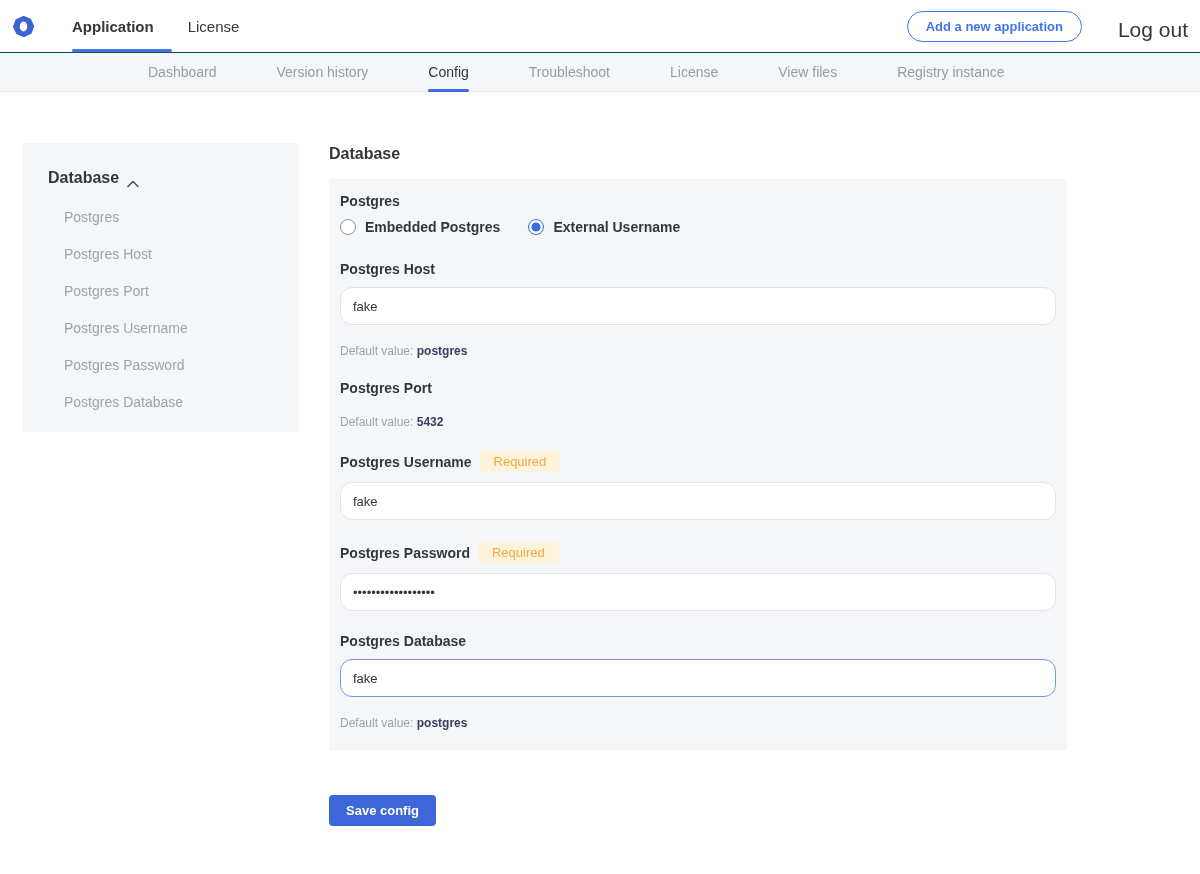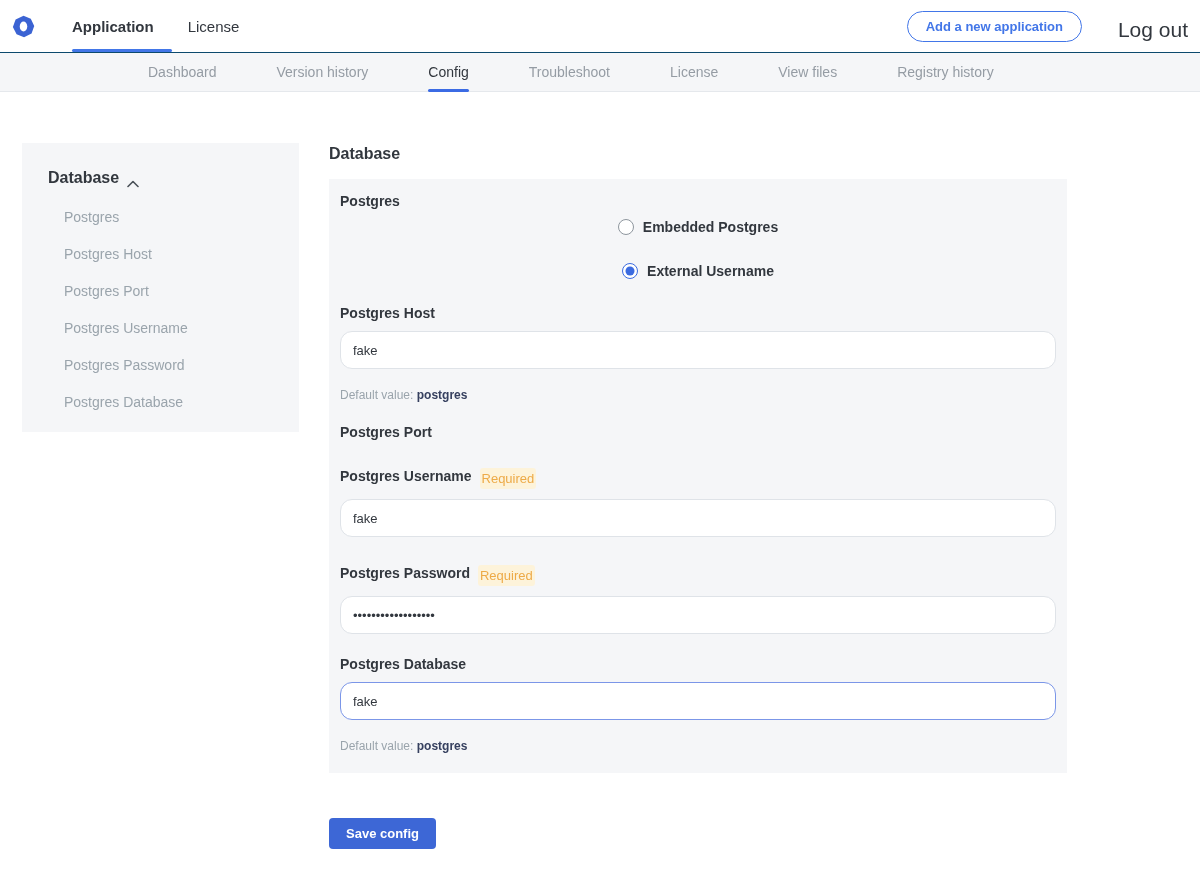--- a/index.html
+++ b/index.html
@@ -78,25 +78,25 @@
   
   .main { position: absolute; left: 329px; top: 143px; width: 738px; }
   .main-title { font-size: 16px; font-weight: 700; color: #32373e; margin: 2px 0 16px 0; }
 
   .config-panel { background: #f5f6f8; padding: 14px 11px 20px 11px; }
 
   .item-label-row { display: flex; align-items: center; margin-bottom: 10px; }
   .item-label { font-size: 14px; font-weight: 700; color: #32373e; }
   .required-badge {
     margin-left: 8px; background: #fdf3da; color: #edaa47;
-    font-size: 13px; padding: 3px 2px; border-radius: 3px; margin-top: 6px;
+    font-size: 13px; padding: 3px 14px; border-radius: 3px;
   }
   .item-desc { font-size: 14px; color: #a3abb2; margin-bottom: 24px; }
 
-  .radio-row { display: flex; align-items: center; gap: 28px; margin-bottom: 26px; flex-direction: column; }
+  .radio-row { display: flex; align-items: flex-end; gap: 28px; margin-bottom: 26px; }
   .radio-option { display: flex; align-items: center; gap: 9px; cursor: pointer; }
   .radio-circle {
     width: 16px; height: 16px; border-radius: 50%;
     border: 1.5px solid #8e969e; background: #fff; position: relative; flex: 0 0 auto;
   }
   .radio-circle.checked { border-color: #3b6be0; }
   .radio-circle.checked::after {
     content: ""; position: absolute; left: 50%; top: 50%;
     transform: translate(-50%, -50%);
     width: 9px; height: 9px; border-radius: 50%; background: #3b6be0;
@@ -162,21 +162,21 @@
   <div class="subnav-tab">
     <span>Troubleshoot</span>
   </div>
   <div class="subnav-tab">
     <span>License</span>
   </div>
   <div class="subnav-tab">
     <span>View files</span>
   </div>
   <div class="subnav-tab">
-    <span>Registry history</span>
+    <span>Registry instance</span>
   </div>
 </div>
 
 <div class="sidebar">
   <div class="sidebar-group-header">
     <span>Database</span>
     <span class="chevron-up">
       <svg width="12" height="8" viewBox="0 0 12 8">
           <polyline points="1,6.5 6,1.5 11,6.5" fill="none" stroke="#4a5158" stroke-width="1.6" stroke-linecap="round" stroke-linejoin="round"></polyline>
         </svg>
@@ -217,20 +217,24 @@
       <div class="field-helper">
         <span>Default value:</span>
         <b>postgres</b>
       </div>
     </div>
 
     <div class="field-group">
       <div class="item-label-row">
         <span class="item-label">Postgres Port</span>
       </div>
+      <div class="field-helper">
+        <span>Default value:</span>
+        <b>5432</b>
+      </div>
     </div>
 
     <div class="field-group">
       <div class="item-label-row">
         <span class="item-label">Postgres Username</span>
         <span class="required-badge">Required</span>
       </div>
       <input type="text" class="text-input" value="fake" style="">
     </div>
 

